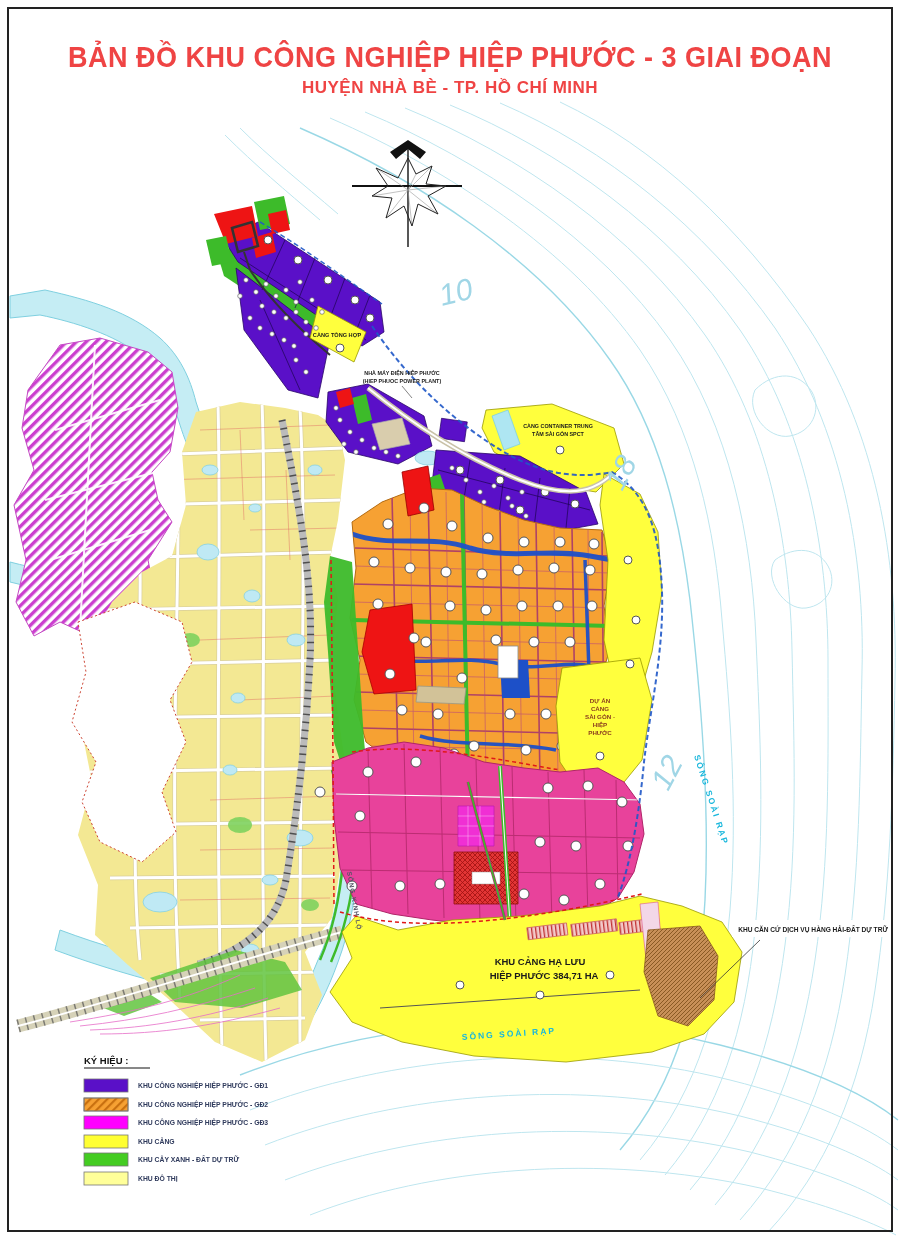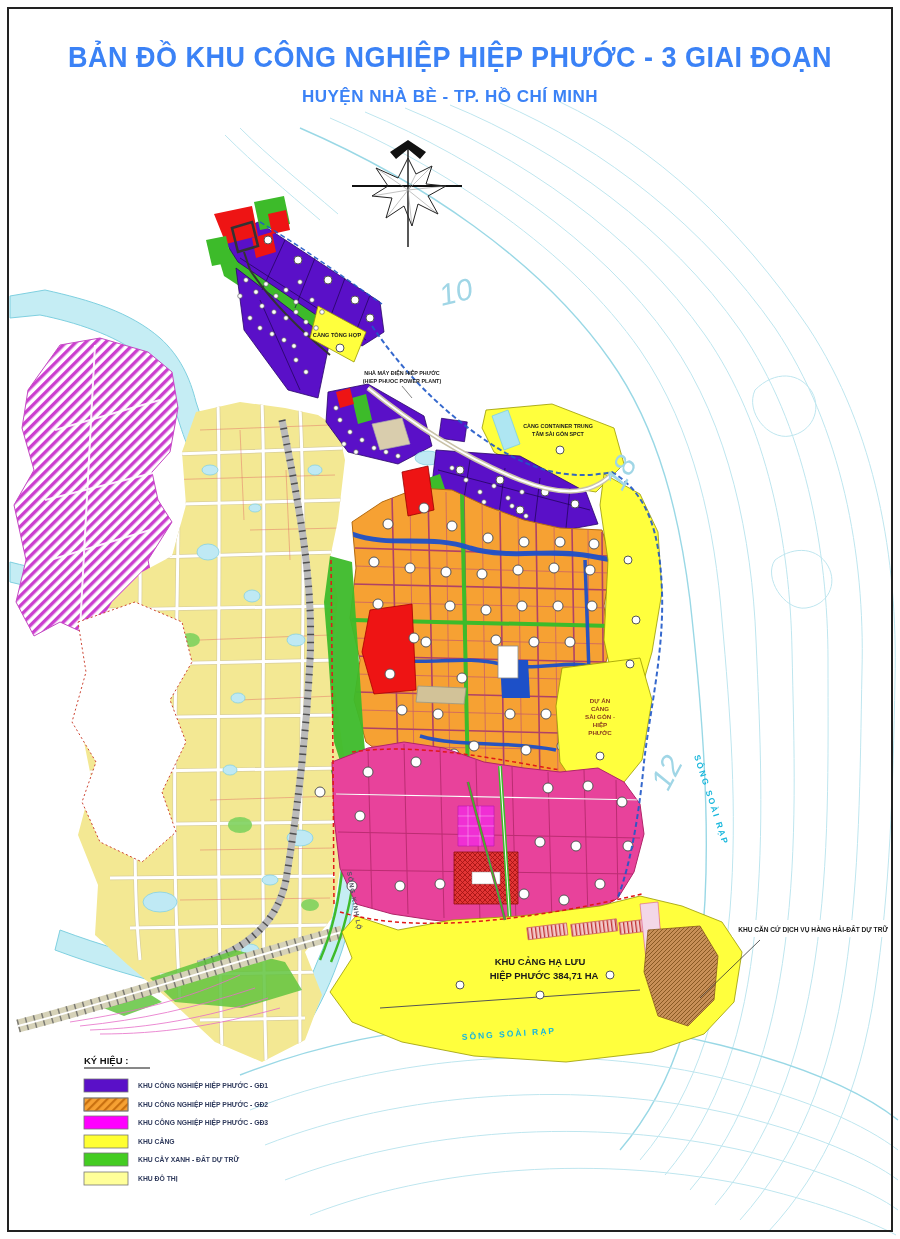--- a/index.html
+++ b/index.html
@@ -1,21 +1,21 @@
 <!DOCTYPE html>
 <html><head>
 <meta charset="utf-8">
 <style>
   html,body{margin:0;padding:0;background:#e8e8e8;}
   .page{position:relative;width:900px;height:1239px;background:#ffffff;margin:0 auto;overflow:hidden;
         font-family:"Liberation Sans",sans-serif;}
   .map-svg{position:absolute;left:0;top:0;}
-  .title-block{position:absolute;left:0;top:42px;width:100%;text-align:center;color:#3b82f6;z-index:5;}
+  .title-block{position:absolute;left:0;top:42px;width:100%;text-align:center;color:#ef4444;z-index:5;}
   .title-main{font-size:27px;font-weight:bold;letter-spacing:0.5px;transform:scaleY(1.08);}
-  .title-sub{font-size:17px;font-weight:bold;margin-top:14px;letter-spacing:0.5px;}
+  .title-sub{font-size:17px;font-weight:bold;margin-top:5px;letter-spacing:0.5px;}
   text{font-family:"Liberation Sans",sans-serif;}
   .lbl{fill:#1a1a1a;font-weight:bold;}
   .cyanlbl{fill:#19b7dc;font-weight:bold;letter-spacing:2px;}
   .depth{fill:#a0d6e6;font-style:italic;font-size:30px;}
 </style>
 </head>
 <body>
 
 <div class="page">
 

